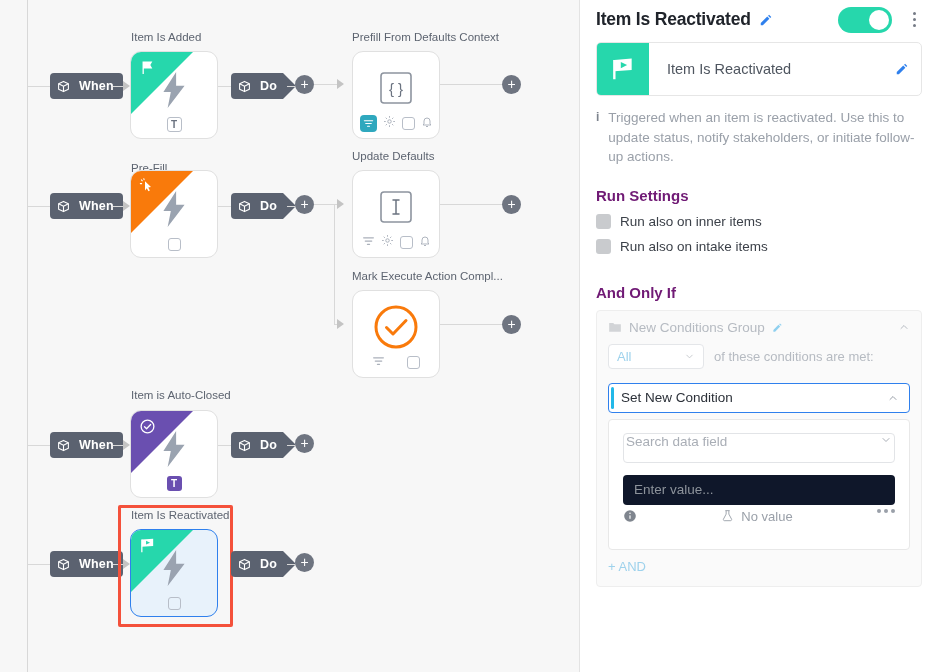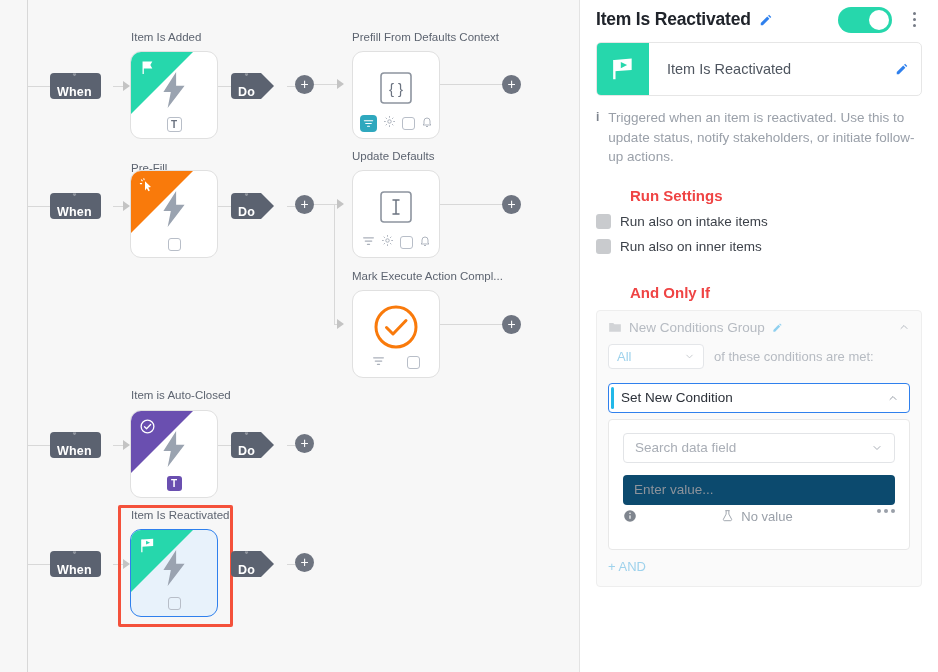--- a/index.html
+++ b/index.html
@@ -41,21 +41,20 @@
   
   .chip {
     position:absolute; height:26px;
     background:#5b6270; color:#fff;
     display:flex; align-items:center; gap:9px;
     font-size:12.5px; font-weight:700;
     padding:0 9px 0 7px;
     border-radius:4px;
     letter-spacing:.2px;
     white-space:nowrap;
-    flex-direction:column;
   }
   .chip.do {
     border-radius:4px 0 0 4px; padding-right:6px;
   }
   .chip.do::after{
     content:""; position:absolute; right:-13px; top:0;
     width:0;height:0;
     border-top:13px solid transparent;
     border-bottom:13px solid transparent;
     border-left:13px solid #5b6270;
@@ -174,21 +173,21 @@
   }
   .trigger-edit{ padding-right:12px; display:flex; color:#2f80ed; }
 
   .desc{
     margin-top:12px; display:flex; gap:9px;
     font-size:13.5px; line-height:1.45; color:#9aa0a9;
   }
   .desc .i{ font-weight:700; font-size:12px; color:#7d838d; padding-top:1px;}
 
   .sec-title{
-    font-size:15px; font-weight:700; color:#ef4444; margin-top:20px;margin-left:34px;
+    font-size:15px; font-weight:700; color:#701a75; margin-top:20px;
   }
   .chk-row{
     display:flex; align-items:center; gap:9px; margin-top:10px;
     font-size:13.5px; color:#3c4149;
   }
   .chk{
     width:15px;height:15px;border-radius:3px;background:#c9cbce;flex:0 0 auto;
   }
 
   .cond-group{
@@ -222,34 +221,34 @@
   }
   .snc .t{ font-size:13.5px; color:#2b3038; padding-left:12px; }
   .snc .cv{ margin-left:auto; color:#9aa0a9; display:flex; }
 
   .cond-card{
     margin-top:6px; background:#fff; border:1px solid #e8e8e8;
     border-radius:4px; padding:13px 14px 0;
   }
   .field-sel{
     height:30px; border:1px solid #e2e4e7; border-radius:4px;
-    display:flex; align-items:center; padding:0 11px;
+    display:flex; align-items:flex-start; padding:0 2px;
     font-size:13.5px; color:#a9aeb6;
   }
   .field-sel .cv{ margin-left:auto; color:#a9aeb6; display:flex; }
 
   .op-row{ display:flex; gap:10px; margin-top:12px; }
   .op-sel{
     width:100px;height:30px;background:#ececec;border-radius:4px;
     display:flex;align-items:center;padding:0 10px;
     font-size:13.5px;color:#555b64;
   }
   .op-sel .cv{ margin-left:auto; color:#8b9199; display:flex; }
   .val-in{
-    flex:1;height:30px;background:#0c4a6e;border-radius:4px;
+    flex:1;height:30px;background:#0f172a;border-radius:4px;
     display:flex;align-items:center;padding:0 11px;
     font-size:13.5px;color:#8d939b;
   }
 
   .cc-foot{
     display:flex; align-items:flex-start; height:40px; margin-top:4px;
   }
   .cc-foot .info{ color:#7f858e; display:flex; }
   .cc-foot .mid{
     margin:0 auto; display:flex; align-items:center; gap:7px;
@@ -590,25 +589,25 @@
     </div>
 
     <div class="desc">
       <span class="i">i</span>
       <span>Triggered when an item is reactivated. Use this to update status, notify stakeholders, or initiate follow-up actions.</span>
     </div>
 
     <div class="sec-title">Run Settings</div>
     <div class="chk-row">
       <span class="chk"></span>
-      <span>Run also on intake items</span>
+      <span>Run also on inner items</span>
     </div>
     <div class="chk-row">
       <span class="chk"></span>
-      <span>Run also on inner items</span>
+      <span>Run also on intake items</span>
     </div>
 
     <div class="sec-title" style="margin-top:30px">And Only If</div>
 
     <div class="cond-group">
       <div class="cg-head">
         <span class="cg-folder">
           <svg width="14" height="14" viewBox="0 0 24 24" fill="#d2d4d7">
               <path d="M2 5h7l2 2.4h11V20H2z"></path>
             </svg>

